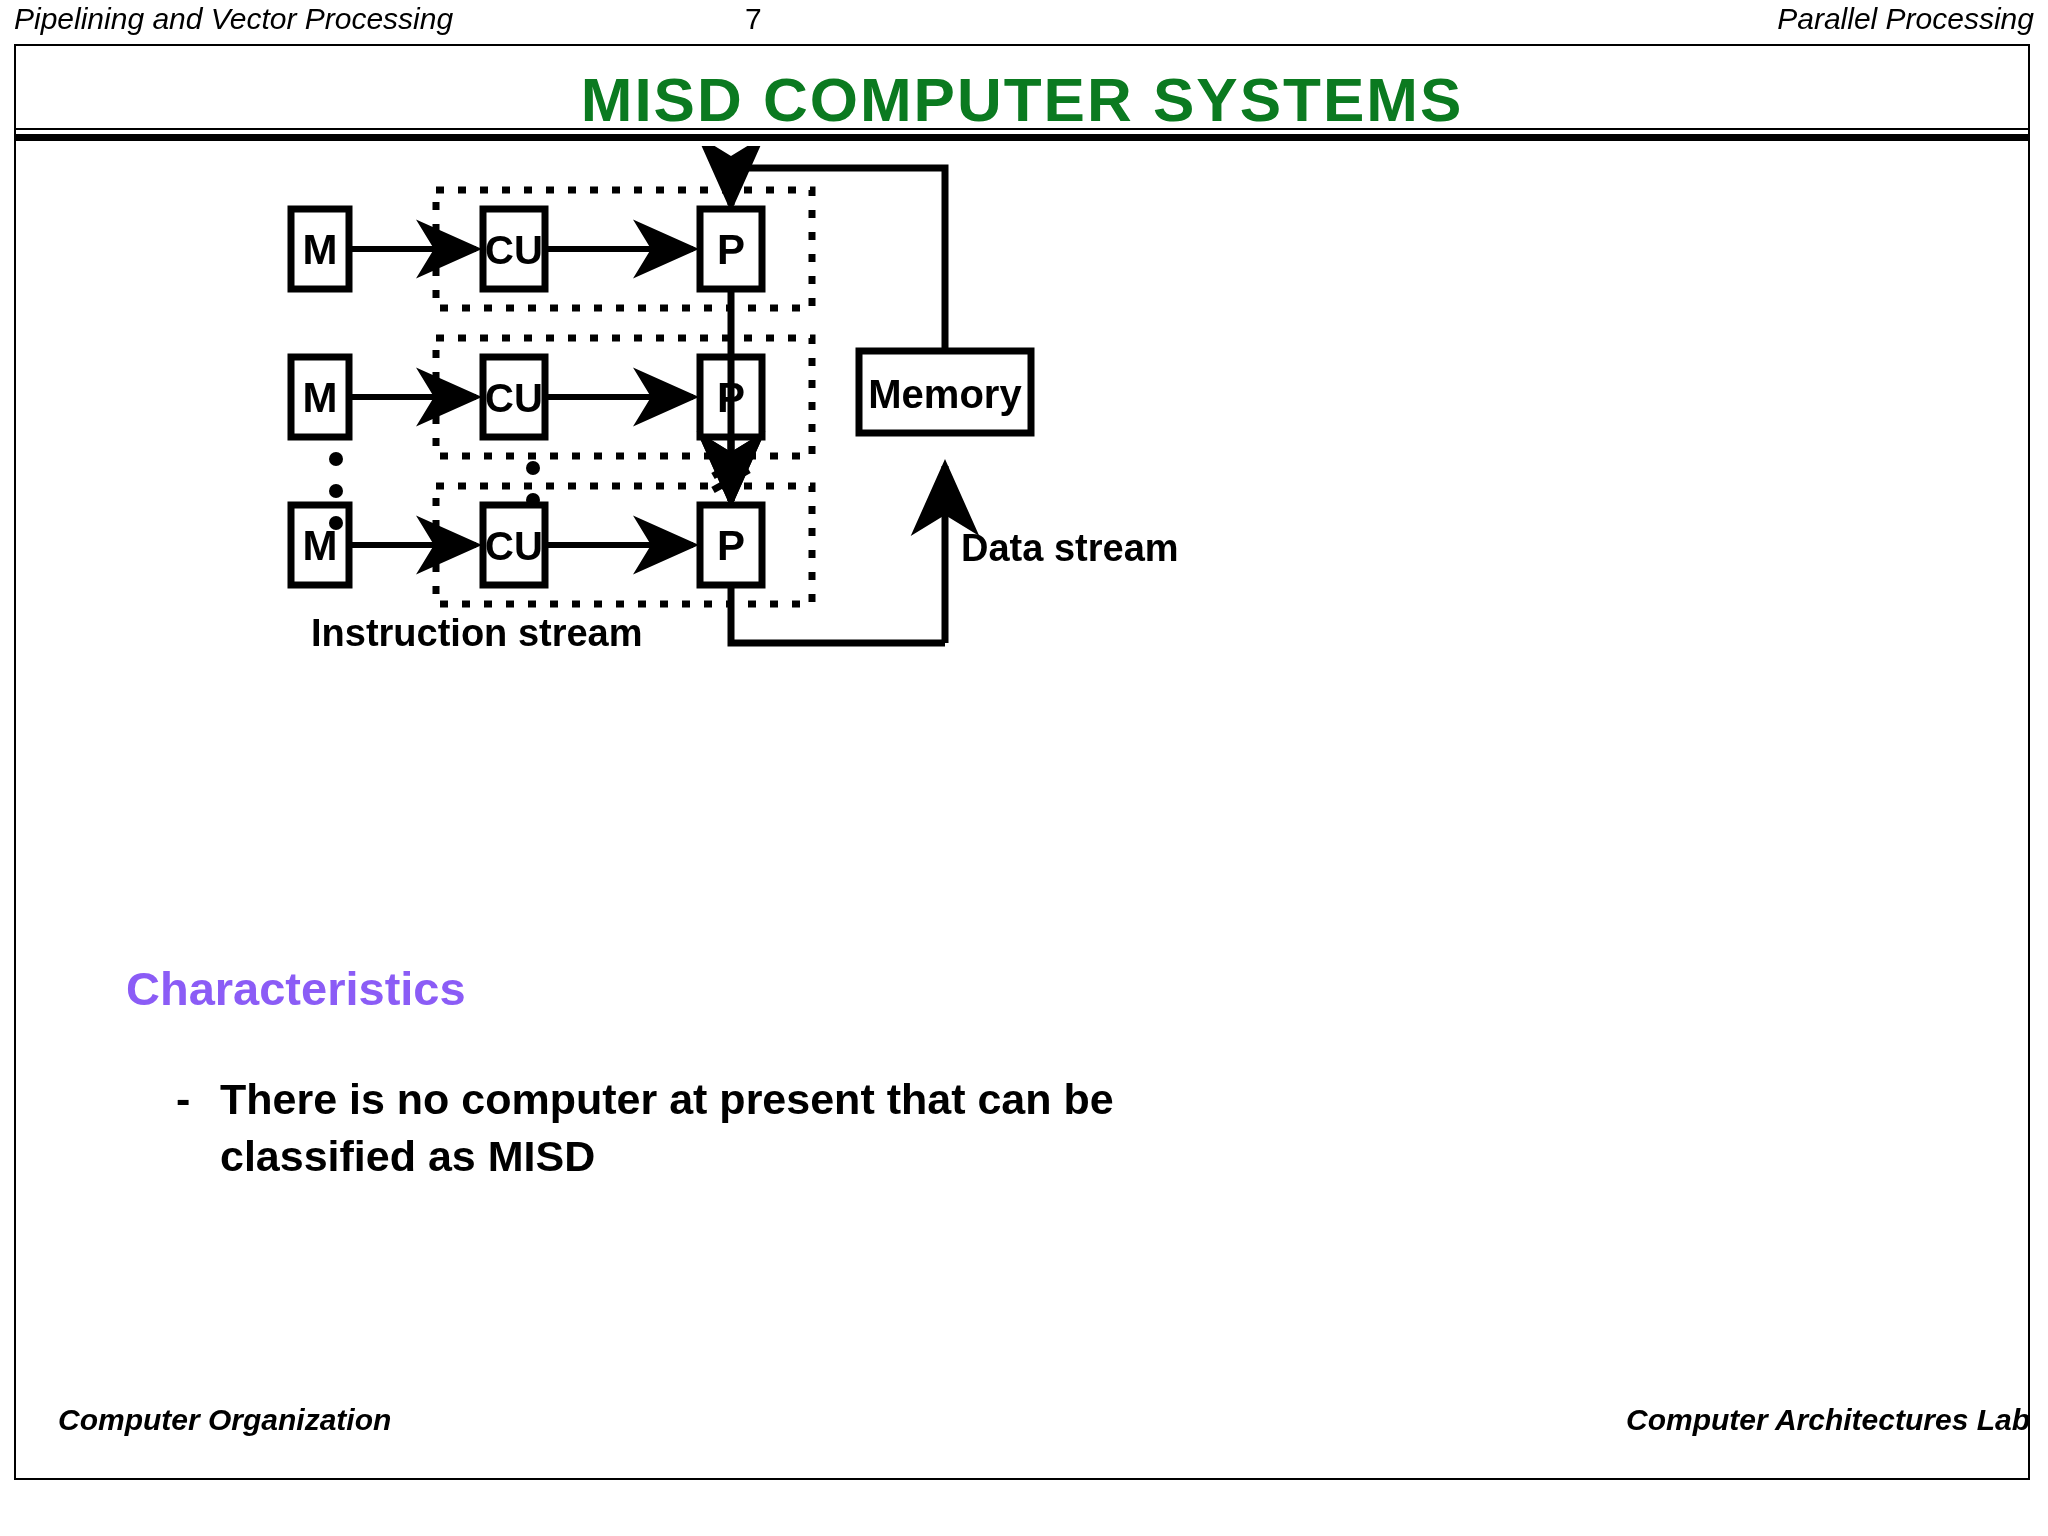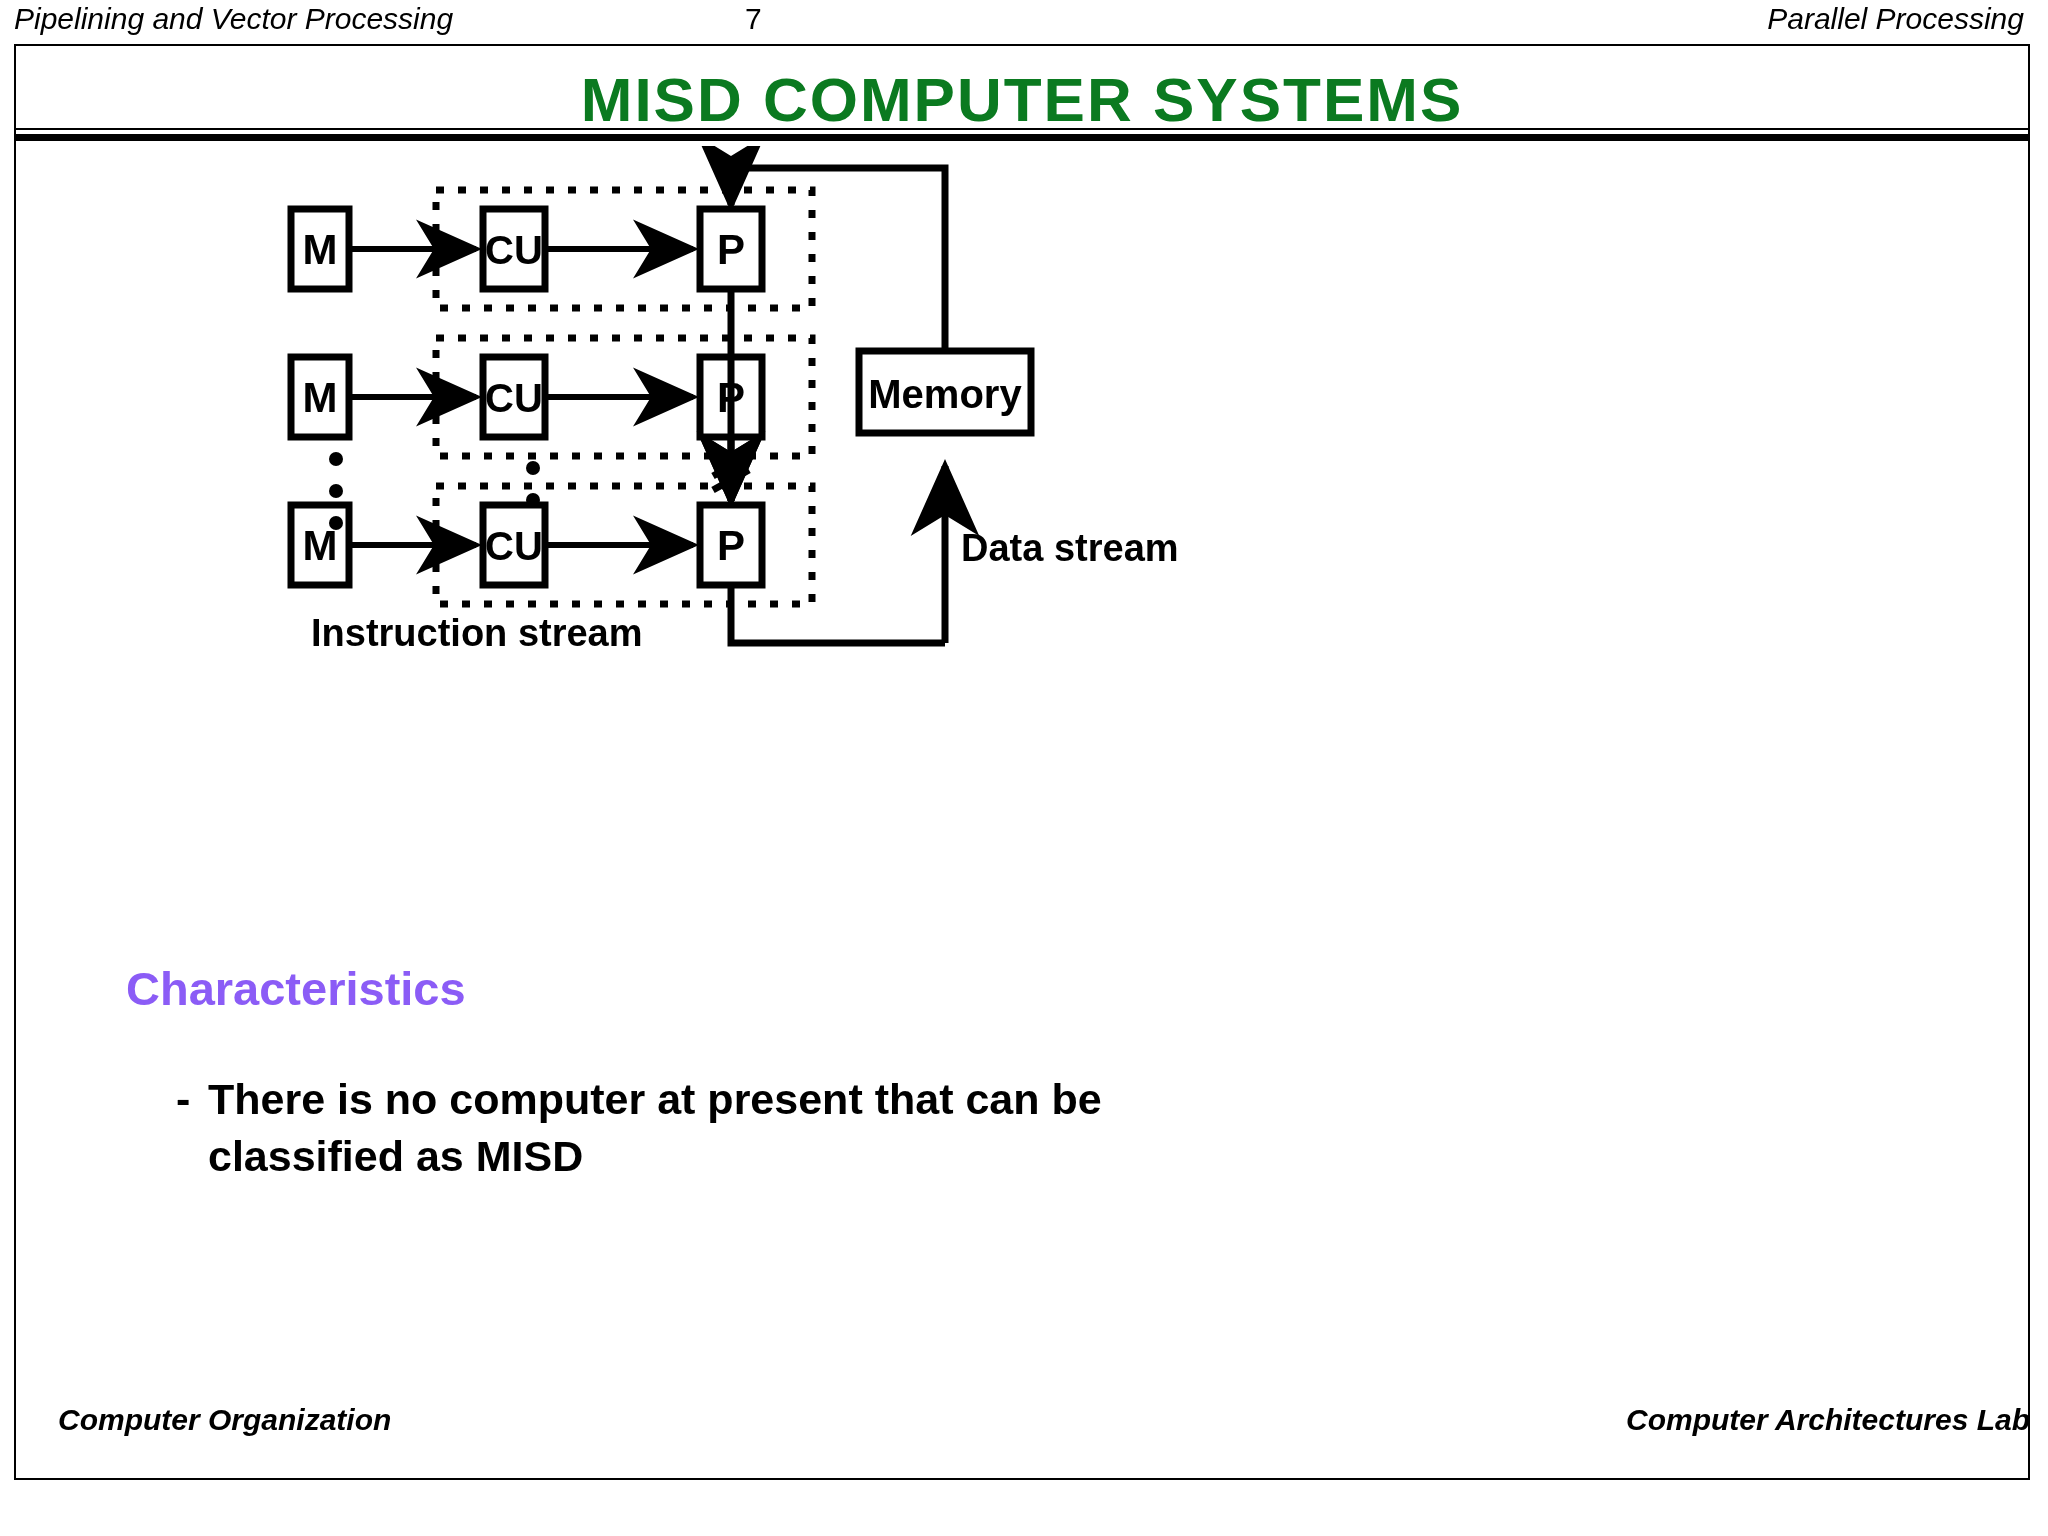--- a/index.html
+++ b/index.html
@@ -25,21 +25,21 @@
     position: absolute;
     font-style: italic;
     font-weight: normal;
     font-size: 30px;
     color: #000;
     white-space: nowrap;
     top: 2px;
   }
   .hdr-left  { left: 14px; }
   .hdr-page  { left: 745px; font-style: normal; }
-  .hdr-right { right: 24px; margin-left: 44px; }
+  .hdr-right { right: 14px; margin-left: 44px; }
 
   
   .slide-frame {
     position: absolute;
     left: 14px;
     top: 44px;
     width: 2016px;
     height: 1436px;
     border: 2px solid #000;
     box-sizing: border-box;
@@ -97,21 +97,21 @@
   .bullet {
     position: absolute;
     left: 160px;
     top: 1025px;
     font-size: 43px;
     font-weight: bold;
     color: #000;
     line-height: 1.32;
   }
   .bullet .dash { position: absolute; left: 0; top: 0; }
-  .bullet .lines { margin-left: 32px; }
+  .bullet .lines { margin-left: 44px; }
 
   
   .footer {
     position: absolute;
     left: 0; top: 1403px;
     width: 2048px; height: 46px;
   }
   .ftr-left, .ftr-right {
     position: absolute;
     font-style: italic;

